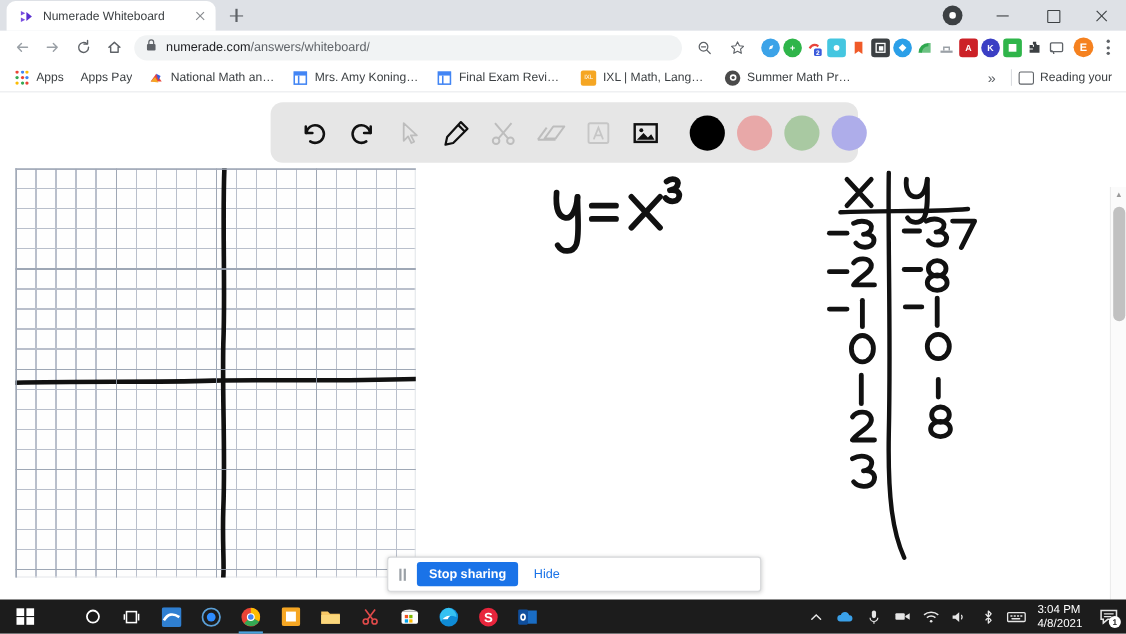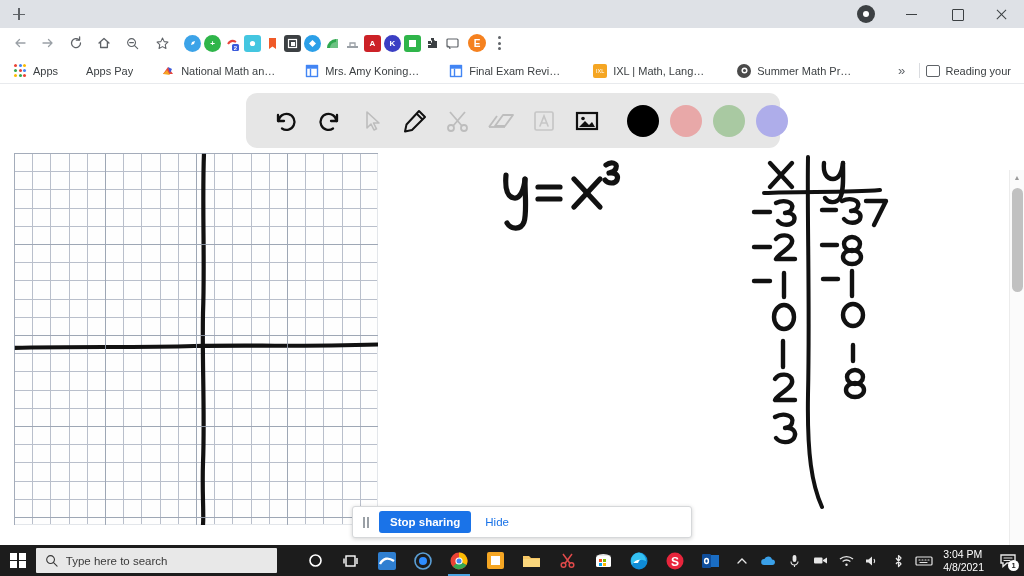--- a/index.html
+++ b/index.html
@@ -107,21 +107,21 @@
     display: flex; align-items: center; justify-content: center;
     font-size: 8px; color: #fff; font-weight: bold; overflow: hidden;
   }
   .kebab { width: 22px; flex: 0 0 22px; display: flex; flex-direction: column;
            align-items: center; justify-content: center; gap: 2.4px; }
   .kebab i { width: 3px; height: 3px; border-radius: 50%; background: #5f6368; display:block; }
 
   
   .bookmarks {
     height: 26px; background: #ffffff; border-bottom: 1px solid #e8eaed;
-    display: flex; align-items: center; padding: 0 7px; gap: 16px;
+    display: flex; align-items: center; padding: 0 7px; gap: 3px;
     position: relative;
   }
   .bm {
     display: flex; align-items: center; height: 20px; padding: 0 6px;
     border-radius: 4px; max-width: 128px; flex: 0 0 auto;
   }
   .bm-ico {
     width: 14px; height: 14px; flex: 0 0 14px; margin-right: 6px;
     display: flex; align-items: center; justify-content: center;
     font-size: 7px; color: #fff; border-radius: 2px; overflow: hidden;
@@ -257,20 +257,31 @@
     border-radius: 50%; background: #ffffff; color: #1c1c1c;
     font-size: 7.5px; line-height: 11px; text-align: center; font-weight: bold;
   }
 </style>
 </head>
 <body>
 
 <div class="browser">
 
   <div class="tabstrip">
+    <div class="tab">
+      <span class="tab-favicon">
+        <svg width="14" height="14" viewBox="0 0 14 14">
+          <path d="M2 2 L6 4 L2 6 Z" fill="#7b4fe0"></path>
+          <path d="M2 8 L6 10 L2 12 Z" fill="#7b4fe0"></path>
+          <path d="M7 3 L12 7 L7 11 Z" fill="#5a2fd0"></path>
+        </svg>
+      </span>
+      <span class="tab-title">Numerade Whiteboard</span>
+      <span class="tab-close"></span>
+    </div>
     <div class="newtab"></div>
     <div class="win-ctrls">
       <span class="profile-pill">
           <span></span>
         </span>
       <span class="wc wc-min"></span>
       <span class="wc wc-max"></span>
       <span class="wc wc-close"></span>
     </div>
   </div>
@@ -291,20 +302,29 @@
           <path d="M12.5 8 A4.5 4.5 0 1 1 11 4.8" stroke="#5f6368" stroke-width="1.3" fill="none" stroke-linecap="round"></path>
           <path d="M11.6 1.8 L11.6 5.1 L8.3 5.1" stroke="#5f6368" stroke-width="1.3" fill="none" stroke-linecap="round" stroke-linejoin="round"></path>
         </svg>
     </span>
     <span class="navbtn">
       <svg width="16" height="16" viewBox="0 0 16 16">
           <path d="M3 8 L8 3.5 L13 8 M4.6 7.2 V12.5 H11.4 V7.2" stroke="#5f6368" stroke-width="1.3" fill="none" stroke-linecap="round" stroke-linejoin="round"></path>
         </svg>
     </span>
 
+    <div class="omnibox">
+      <span class="lock">
+        <svg width="11" height="12" viewBox="0 0 11 12">
+            <rect x="1.6" y="5" width="7.8" height="6" rx="1" fill="#5f6368"></rect>
+            <path d="M3.3 5 V3.4 a2.2 2.2 0 0 1 4.4 0 V5" stroke="#5f6368" stroke-width="1.1" fill="none"></path>
+          </svg>
+      </span>
+      <span class="url"><span class="host">numerade.com</span><span class="path">/answers/whiteboard/</span></span>
+    </div>
 
     <div class="omni-right">
       <span class="navbtn">
         <svg width="15" height="15" viewBox="0 0 16 16">
             <circle cx="7" cy="7" r="4.2" stroke="#5f6368" stroke-width="1.2" fill="none"></circle>
             <path d="M5 7 H9 M10.2 10.2 L13.5 13.5" stroke="#5f6368" stroke-width="1.2" stroke-linecap="round"></path>
           </svg>
       </span>
       <span class="navbtn">
         <svg width="15" height="15" viewBox="0 0 16 16">
@@ -616,27 +636,20 @@
 <div class="taskbar">
   <span class="start">
     <span class="winlogo">
         <i></i>
         <i></i>
         <i></i>
         <i></i>
       </span>
   </span>
 
-  <span class="tb-search">
-    <svg width="13" height="13" viewBox="0 0 14 14">
-        <circle cx="6" cy="6" r="4.2" stroke="#3a3a3a" stroke-width="1.2" fill="none"></circle>
-        <path d="M9.2 9.2 L13 13" stroke="#3a3a3a" stroke-width="1.2" stroke-linecap="round"></path>
-      </svg>
-    <span>Type here to search</span>
-  </span>
 
   <span class="tb-icons">
     <span class="tb-ico">
       <svg width="15" height="15" viewBox="0 0 15 15">
           <circle cx="7.5" cy="7.5" r="5.5" stroke="#fff" stroke-width="1.6" fill="none"></circle>
         </svg>
     </span>
     <span class="tb-ico">
       <svg width="17" height="14" viewBox="0 0 17 14">
           <rect x="3" y="2" width="9" height="10" stroke="#fff" stroke-width="1.4" fill="none"></rect>

